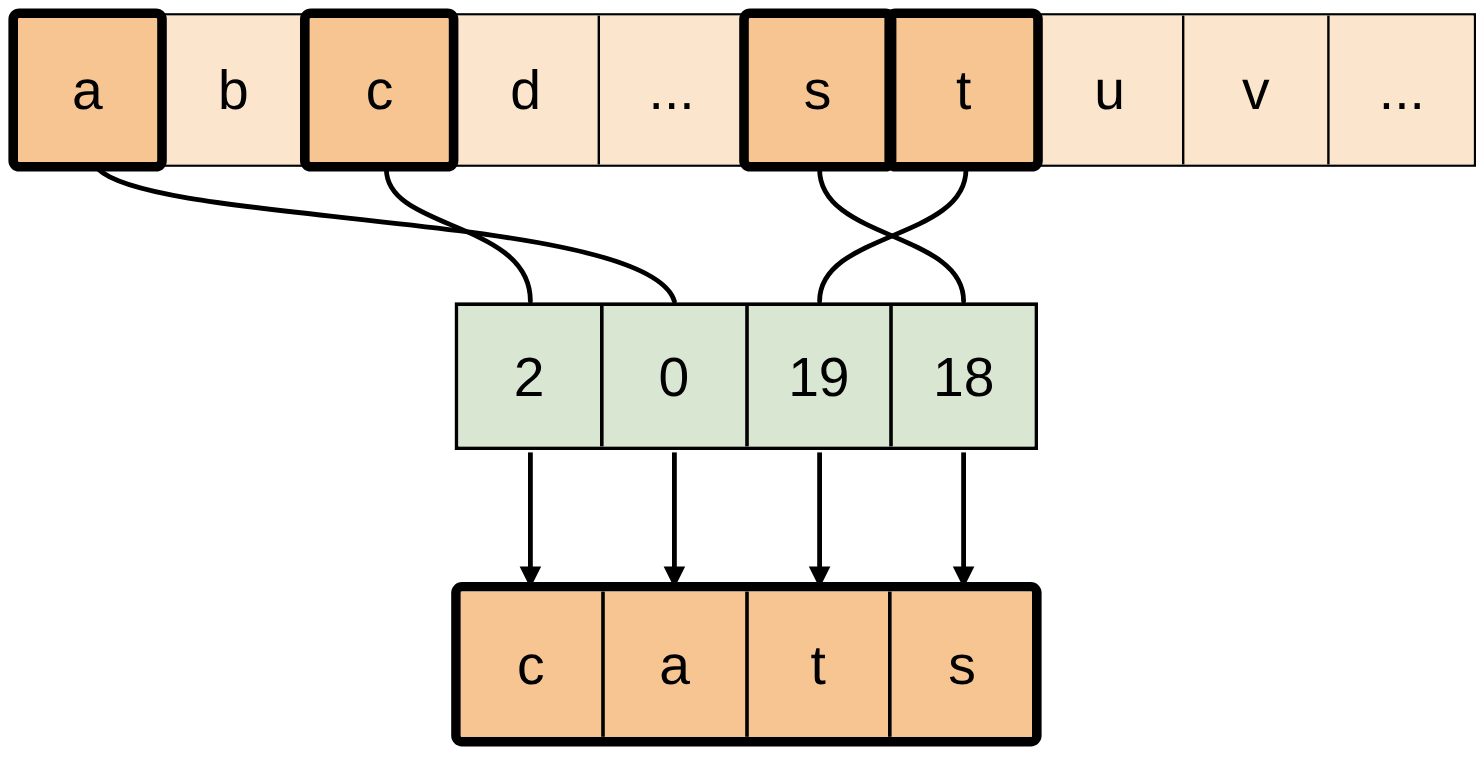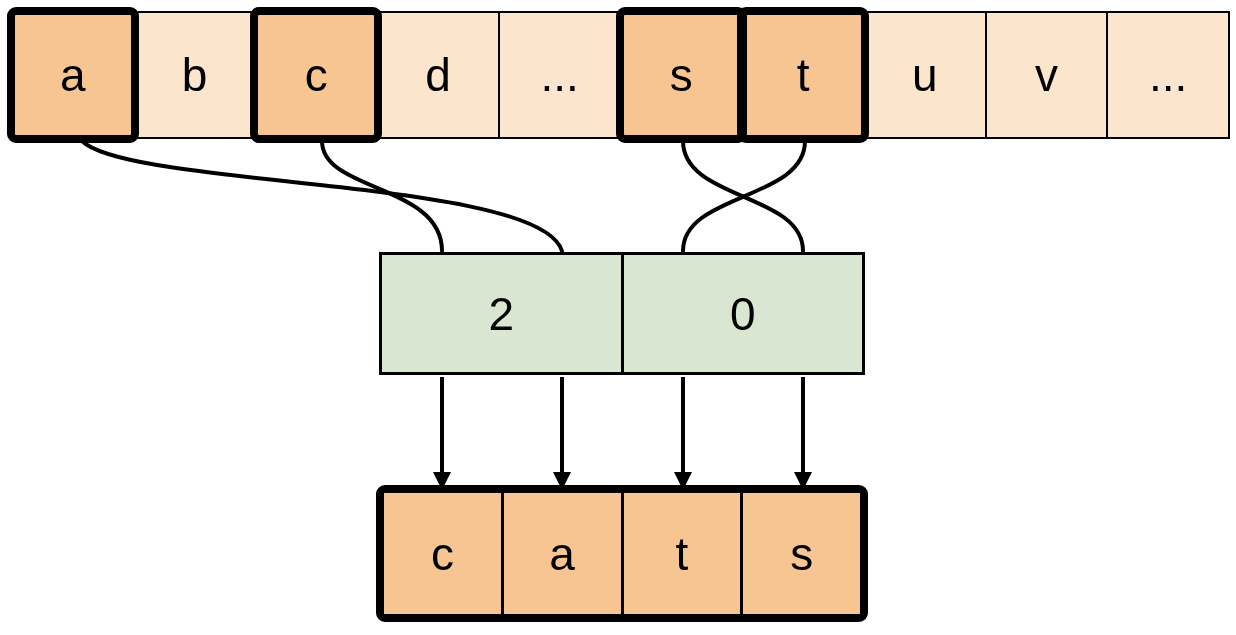--- a/index.html
+++ b/index.html
@@ -49,20 +49,22 @@
     <div class="cell hl">s</div>
     <div class="cell hl">t</div>
     <div class="cell">u</div>
     <div class="cell">v</div>
     <div class="cell">...</div>
   </div>
 
   <div class="row index-row">
     <div class="cell">2</div>
     <div class="cell">0</div>
+    <div class="cell">19</div>
+    <div class="cell">18</div>
   </div>
 
   <div class="row word-row">
     <div class="cell">c</div>
     <div class="cell">a</div>
     <div class="cell">t</div>
     <div class="cell">s</div>
   </div>
 
   <svg class="overlay" viewBox="0 0 1236 635" xmlns="http://www.w3.org/2000/svg">

